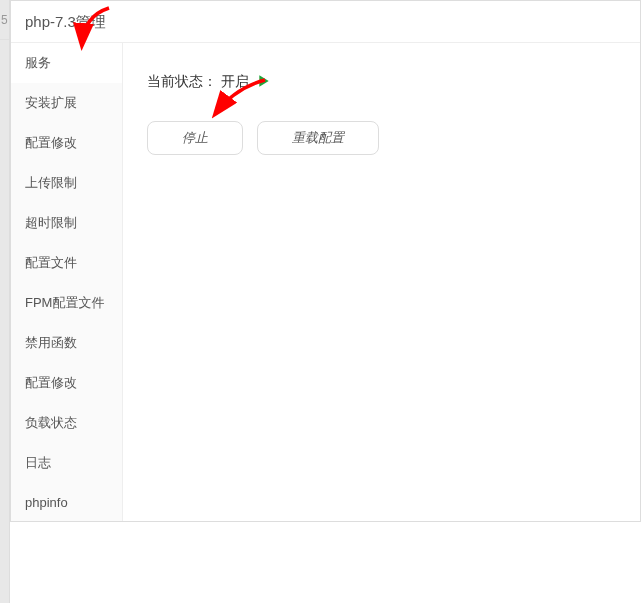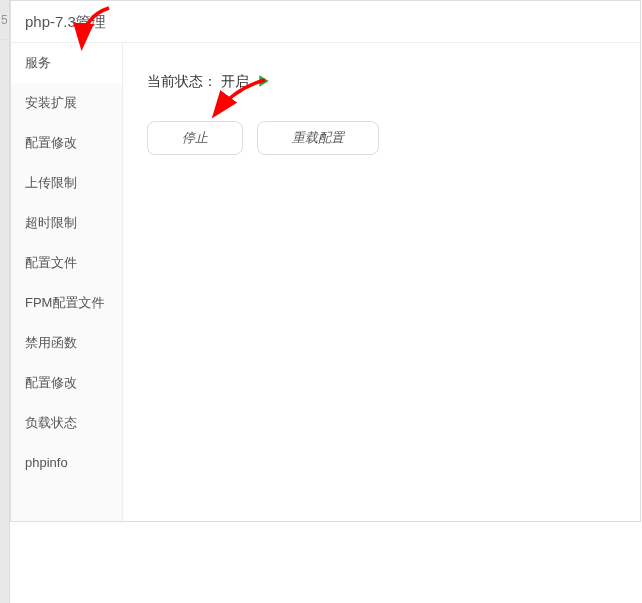--- a/index.html
+++ b/index.html
@@ -89,20 +89,21 @@
         <div class="sidebar-item active"><span>服务</span></div>
         <div class="sidebar-item"><span>安装扩展</span></div>
         <div class="sidebar-item"><span>配置修改</span></div>
         <div class="sidebar-item"><span>上传限制</span></div>
         <div class="sidebar-item"><span>超时限制</span></div>
         <div class="sidebar-item"><span>配置文件</span></div>
         <div class="sidebar-item"><span>FPM配置文件</span></div>
         <div class="sidebar-item"><span>禁用函数</span></div>
         <div class="sidebar-item"><span>配置修改</span></div>
         <div class="sidebar-item"><span>负载状态</span></div>
+        <div class="sidebar-item"><span>日志</span></div>
         <div class="sidebar-item"><span>phpinfo</span></div>
       </div>
     <div class="content">
       <div class="status-line">
         <span class="status-label">当前状态：</span>
         <span class="status-value">开启</span>
         <span class="play-icon">
           <svg width="14" height="14" viewBox="0 0 12 12">
               <polygon points="2,1 10,6 2,11" fill="#20a53a"></polygon>
             </svg>

